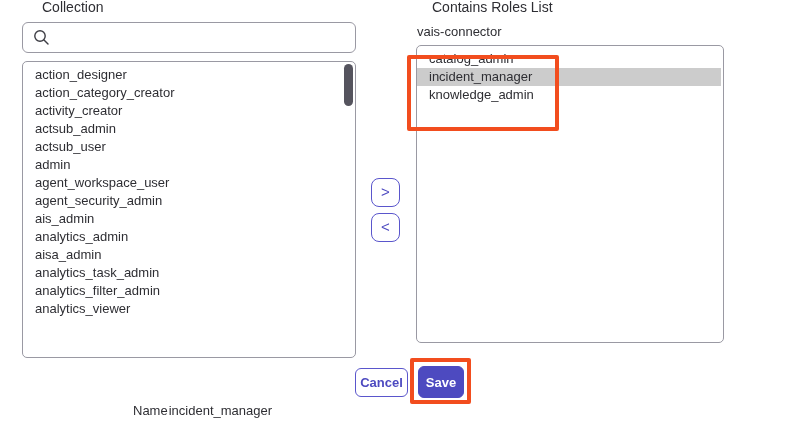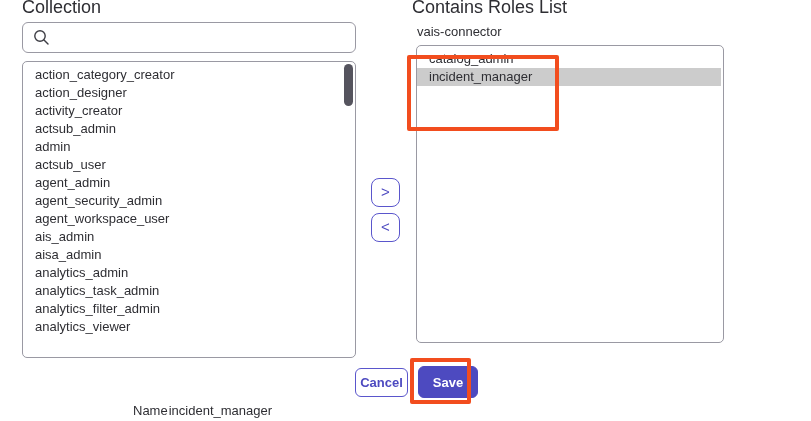--- a/index.html
+++ b/index.html
@@ -16,24 +16,25 @@
   body { font-family: "Liberation Sans", sans-serif; color: var(--text); }
   .screen {
     position: relative;
     width: 811px;
     height: 421px;
     background: #ffffff;
     overflow: hidden;
   }
   .panel-title {
     position: absolute;
-    font-size: 18px;
+    font-size: 14px;
     line-height: 15px;
     color: var(--text);
     white-space: nowrap;
+    margin-left: 20px;
   }
   .subtitle {
     position: absolute;
     font-size: 13px;
     line-height: 15px;
     color: var(--text);
     white-space: nowrap;
   }
   .searchbox {
     position: absolute;
@@ -115,21 +116,21 @@
   }
   .btn.cancel {
     left: 355px; top: 368px;
     width: 53px; height: 29px;
     background: #ffffff;
     border: 1.5px solid var(--accent-border);
     color: var(--accent);
   }
   .btn.save {
     left: 418px; top: 366px;
-    width: 60px; height: 32px;
+    width: 46px; height: 32px;
     background: var(--accent);
     border: 1px solid var(--accent);
     color: #ffffff;
   }
   .annotation {
     position: absolute;
     border: 4px solid var(--annotation);
     border-radius: 2px;
     background: transparent;
     pointer-events: none;
@@ -162,49 +163,49 @@
       <svg width="17" height="17" viewBox="0 0 17 17" fill="none">
         <circle cx="7" cy="7" r="5.2" stroke="#3d3d44" stroke-width="1.4"></circle>
         <line x1="11" y1="11" x2="15" y2="15" stroke="#3d3d44" stroke-width="1.4" stroke-linecap="round"></line>
       </svg>
     </span>
     <input type="text" placeholder="" style="">
   </div>
 
   <div class="listbox left">
     <ul class="list">
+        <li>action_designer</li>
         <li>action_category_creator</li>
-        <li>action_designer</li>
         <li>activity_creator</li>
         <li>actsub_admin</li>
+        <li>actsub_user</li>
         <li>admin</li>
-        <li>actsub_user</li>
-        <li>agent_admin</li>
+        <li>agent_workspace_user</li>
         <li>agent_security_admin</li>
-        <li>agent_workspace_user</li>
         <li>ais_admin</li>
+        <li>analytics_admin</li>
         <li>aisa_admin</li>
-        <li>analytics_admin</li>
         <li>analytics_task_admin</li>
         <li>analytics_filter_admin</li>
         <li>analytics_viewer</li>
       </ul>
     <div class="scroll-thumb"></div>
   </div>
 
   <button class="xfer-btn right">&gt;</button>
   <button class="xfer-btn left">&lt;</button>
 
   <div class="panel-title title-roles">Contains Roles List</div>
   <div class="subtitle subtitle-connector">vais-connector</div>
 
   <div class="listbox right">
     <ul class="list">
         <li>catalog_admin</li>
         <li class="selected">incident_manager</li>
+        <li>knowledge_admin</li>
       </ul>
   </div>
 
   <div class="annotation annotation-list"></div>
 
   <button class="btn cancel">Cancel</button>
   <button class="btn save">Save</button>
   <div class="annotation annotation-save"></div>
 
   <div class="name-row">

